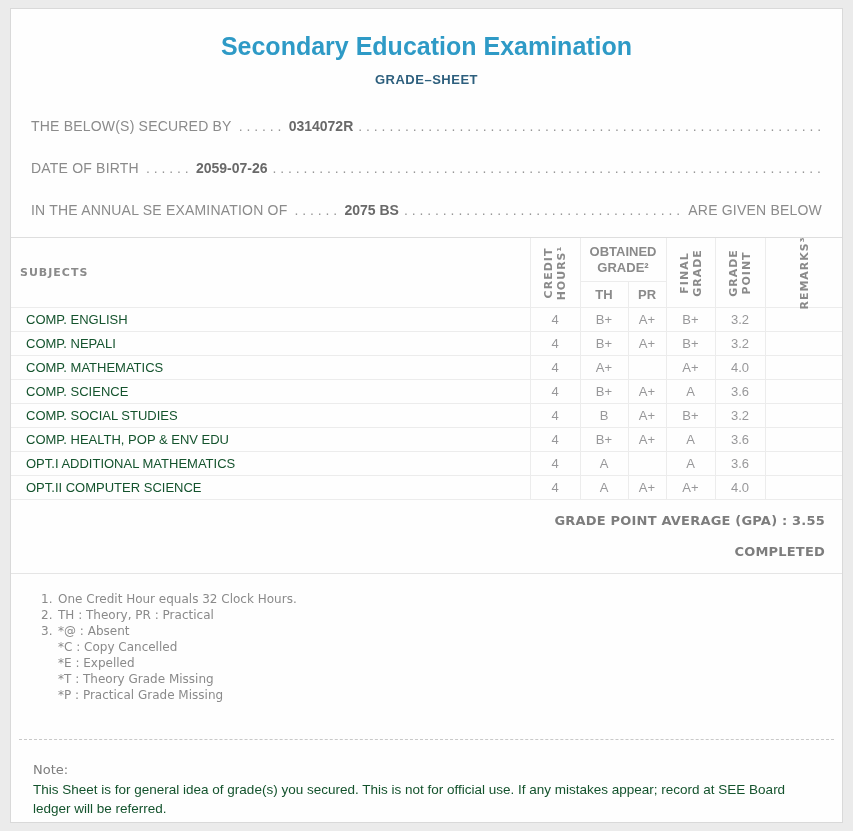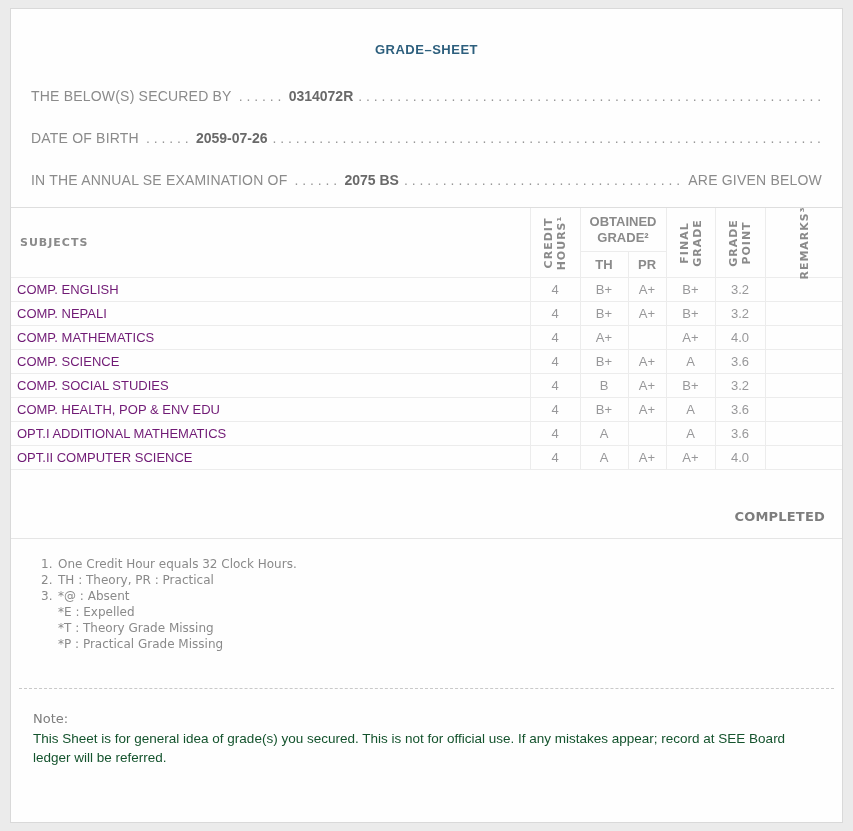--- a/index.html
+++ b/index.html
@@ -61,50 +61,51 @@
   .obt-inner { width:80px; margin:0 auto; line-height:16px; }
   .grades tr.r2 th {
     height:25px; font-weight:bold; font-size:13px; color:#8a8a8a;
     border-top:1px solid #ececec; text-align:center;
   }
   .bl { border-left:1px solid #ececec; }
   .grades tbody td {
     height:23px; border-top:1px solid #ececec;
     font-size:13px; color:#98989a; text-align:center;
   }
-  .grades td.subject { text-align:left; padding-left:6px; color:#701a75; }
+  .grades td.subject { text-align:left; padding-left:15px; color:#14532d; }
 
   
   .summary {
     border-bottom:1px solid #e5e5e5; text-align:right;
     padding:13px 17px;
     font-family:"DejaVu Sans", sans-serif; font-weight:bold;
     font-size:13px; color:#7d7d7d; letter-spacing:.2px;
   }
   .summary .gpa { line-height:16px; }
-  .summary .status { margin-top:26px; line-height:16px; }
+  .summary .status { margin-top:15px; line-height:16px; }
 
   
   .footnotes { padding:17px 0 0 30px; font-family:"DejaVu Sans", sans-serif; font-size:12px; color:#8a8a8a; }
   .fn-row { display:flex; line-height:16px; }
   .fn-marker { flex:0 0 17px; }
   .fn-text { flex:1 1 auto; }
 
   
   .divider { border-top:1px dashed #c9c9c9; margin:36px 8px 0; height:0; }
   .note { padding:21px 26px 0 22px; }
   .note-label { font-family:"DejaVu Sans", sans-serif; font-weight:normal; font-size:13px; color:#7d7d7d; line-height:17px; }
   .note-body { margin-top:2px; font-size:13.5px; color:#14532d; line-height:19px; }
 </style>
 </head>
 <body>
 
 <div class="card">
 
   <div class="title-block">
+    <div class="page-title">Secondary Education Examination</div>
     <div class="page-subtitle">GRADE–SHEET</div>
   </div>
 
   <div class="id-lines">
     <div class="id-line">
       <span class="lbl">THE BELOW(S) SECURED BY</span>
       <span class="dots-fixed">. . . . . . . . . . . . . . . . . . . . . . . . . . . . . . . . . . . . . . . . . . . . . . . . . . . . . . . . . . . . . . . . . . . . . . . . . . . . . . . . . . . . . . . . . . . . . . . . . . . . . . . . . . . . . . . . . . . .</span>
       <span class="val">0314072R</span>
       <span class="dots-fill">. . . . . . . . . . . . . . . . . . . . . . . . . . . . . . . . . . . . . . . . . . . . . . . . . . . . . . . . . . . . . . . . . . . . . . . . . . . . . . . . . . . . . . . . . . . . . . . . . . . . . . . . . . . . . . . . . . . .</span>
 
@@ -238,35 +239,40 @@
         <td class="bl">A</td>
         <td class="bl">A+</td>
         <td class="bl">A+</td>
         <td class="bl">4.0</td>
         <td class="bl"></td>
       </tr>
     </tbody>
   </table>
 
   <div class="summary">
+    <div class="gpa">GRADE POINT AVERAGE (GPA) : 3.55</div>
     <div class="status">COMPLETED</div>
   </div>
 
   <div class="footnotes">
     <div class="fn-row">
       <span class="fn-marker">1.</span>
       <span class="fn-text">One Credit Hour equals 32 Clock Hours.</span>
     </div>
     <div class="fn-row">
       <span class="fn-marker">2.</span>
       <span class="fn-text">TH : Theory, PR : Practical</span>
     </div>
     <div class="fn-row">
       <span class="fn-marker">3.</span>
       <span class="fn-text">*@ : Absent</span>
+    </div>
+    <div class="fn-row">
+      <span class="fn-marker"></span>
+      <span class="fn-text">*C : Copy Cancelled</span>
     </div>
     <div class="fn-row">
       <span class="fn-marker"></span>
       <span class="fn-text">*E : Expelled</span>
     </div>
     <div class="fn-row">
       <span class="fn-marker"></span>
       <span class="fn-text">*T : Theory Grade Missing</span>
     </div>
     <div class="fn-row">

